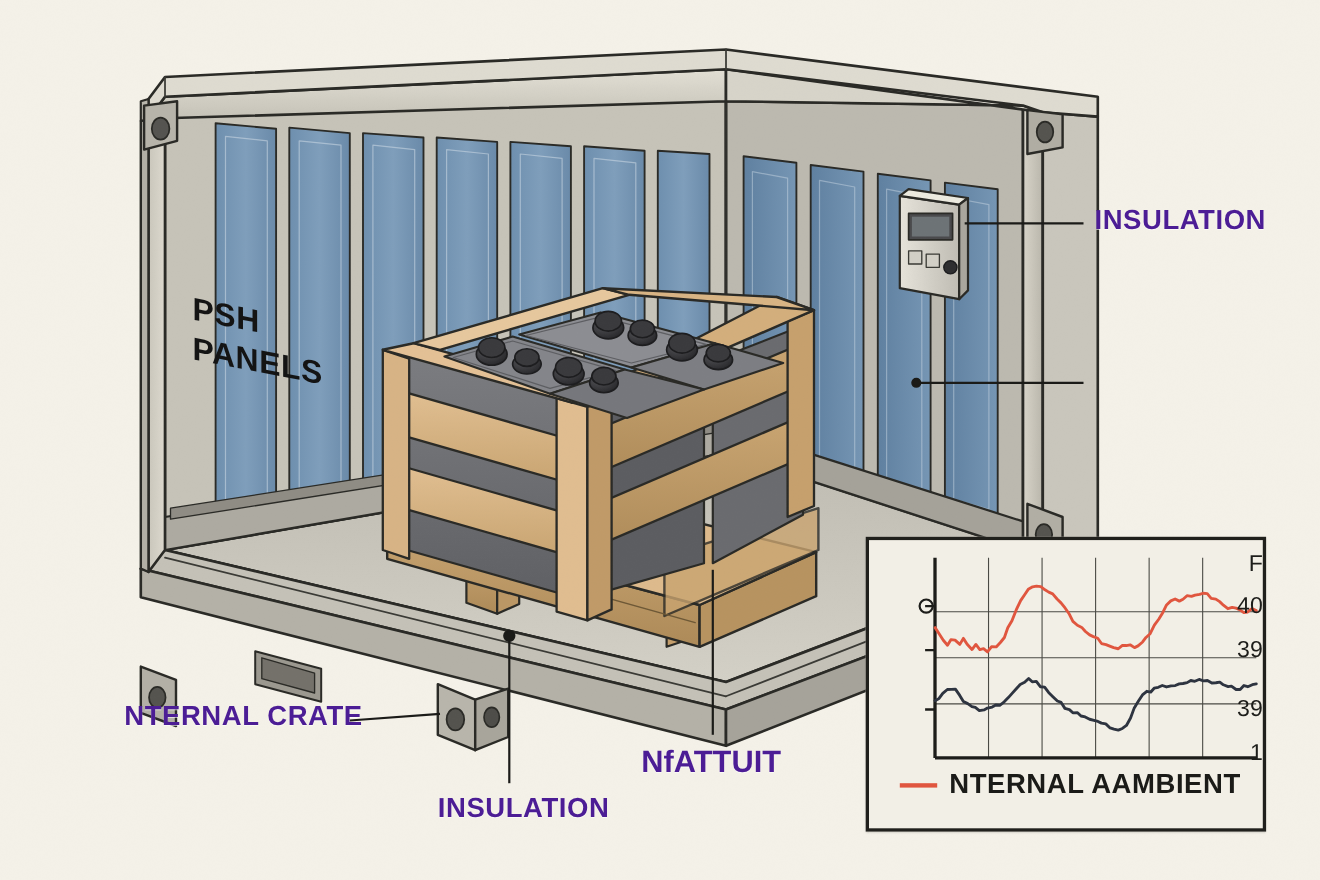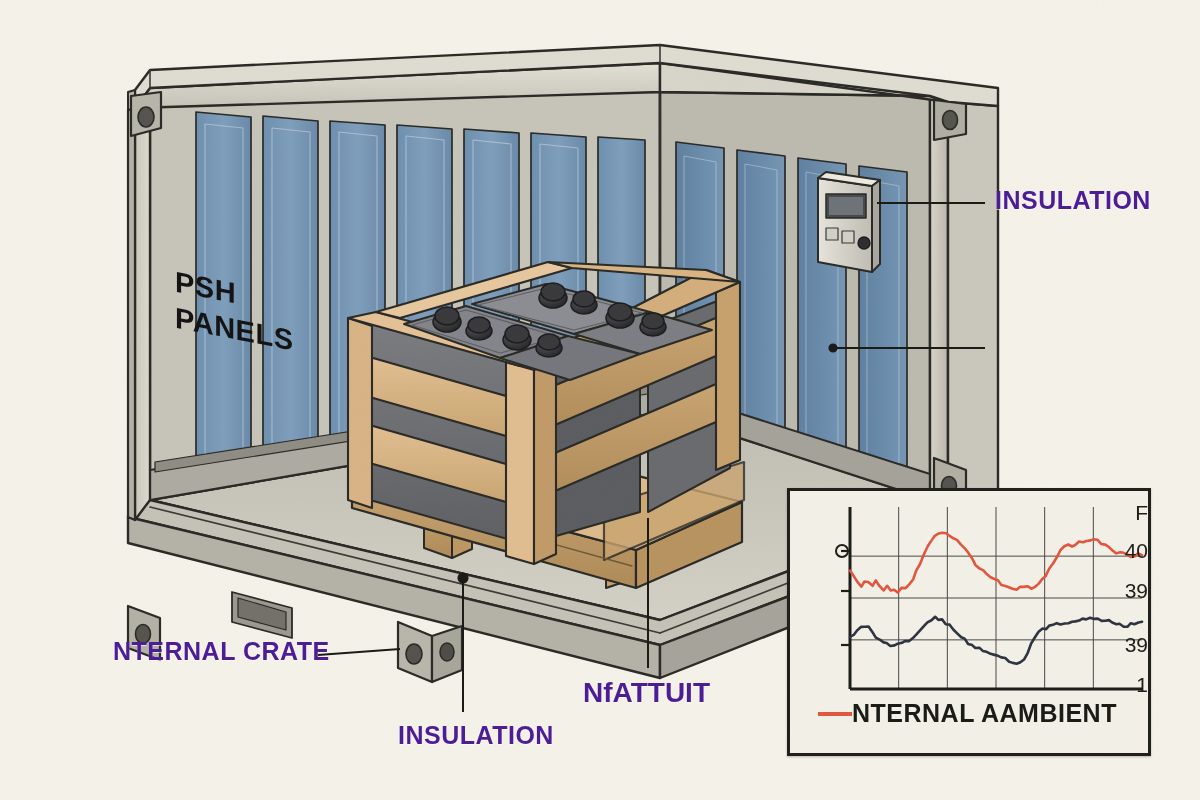--- a/index.html
+++ b/index.html
@@ -45,21 +45,21 @@
   }
   #chart-inner{position:absolute;inset:0;}
   .ytick{
     position:absolute;right:0;
     font-family:"Liberation Sans",sans-serif;
     font-size:21px;font-weight:400;color:#1d1d1a;
     text-align:right;
   }
   #legend{
     position:absolute;left:28px;top:208px;
-    display:flex;align-items:center;
+    display:flex;align-items:center;gap:11px;
   }
   #legend-swatch{width:34px;height:4px;background:#e0563f;}
   #legend-text{
     font-family:"Liberation Sans",sans-serif;
     font-weight:700;font-size:25px;color:#1b1b18;
     letter-spacing:0.5px;
   }
 </style>
 </head>
 <body>

